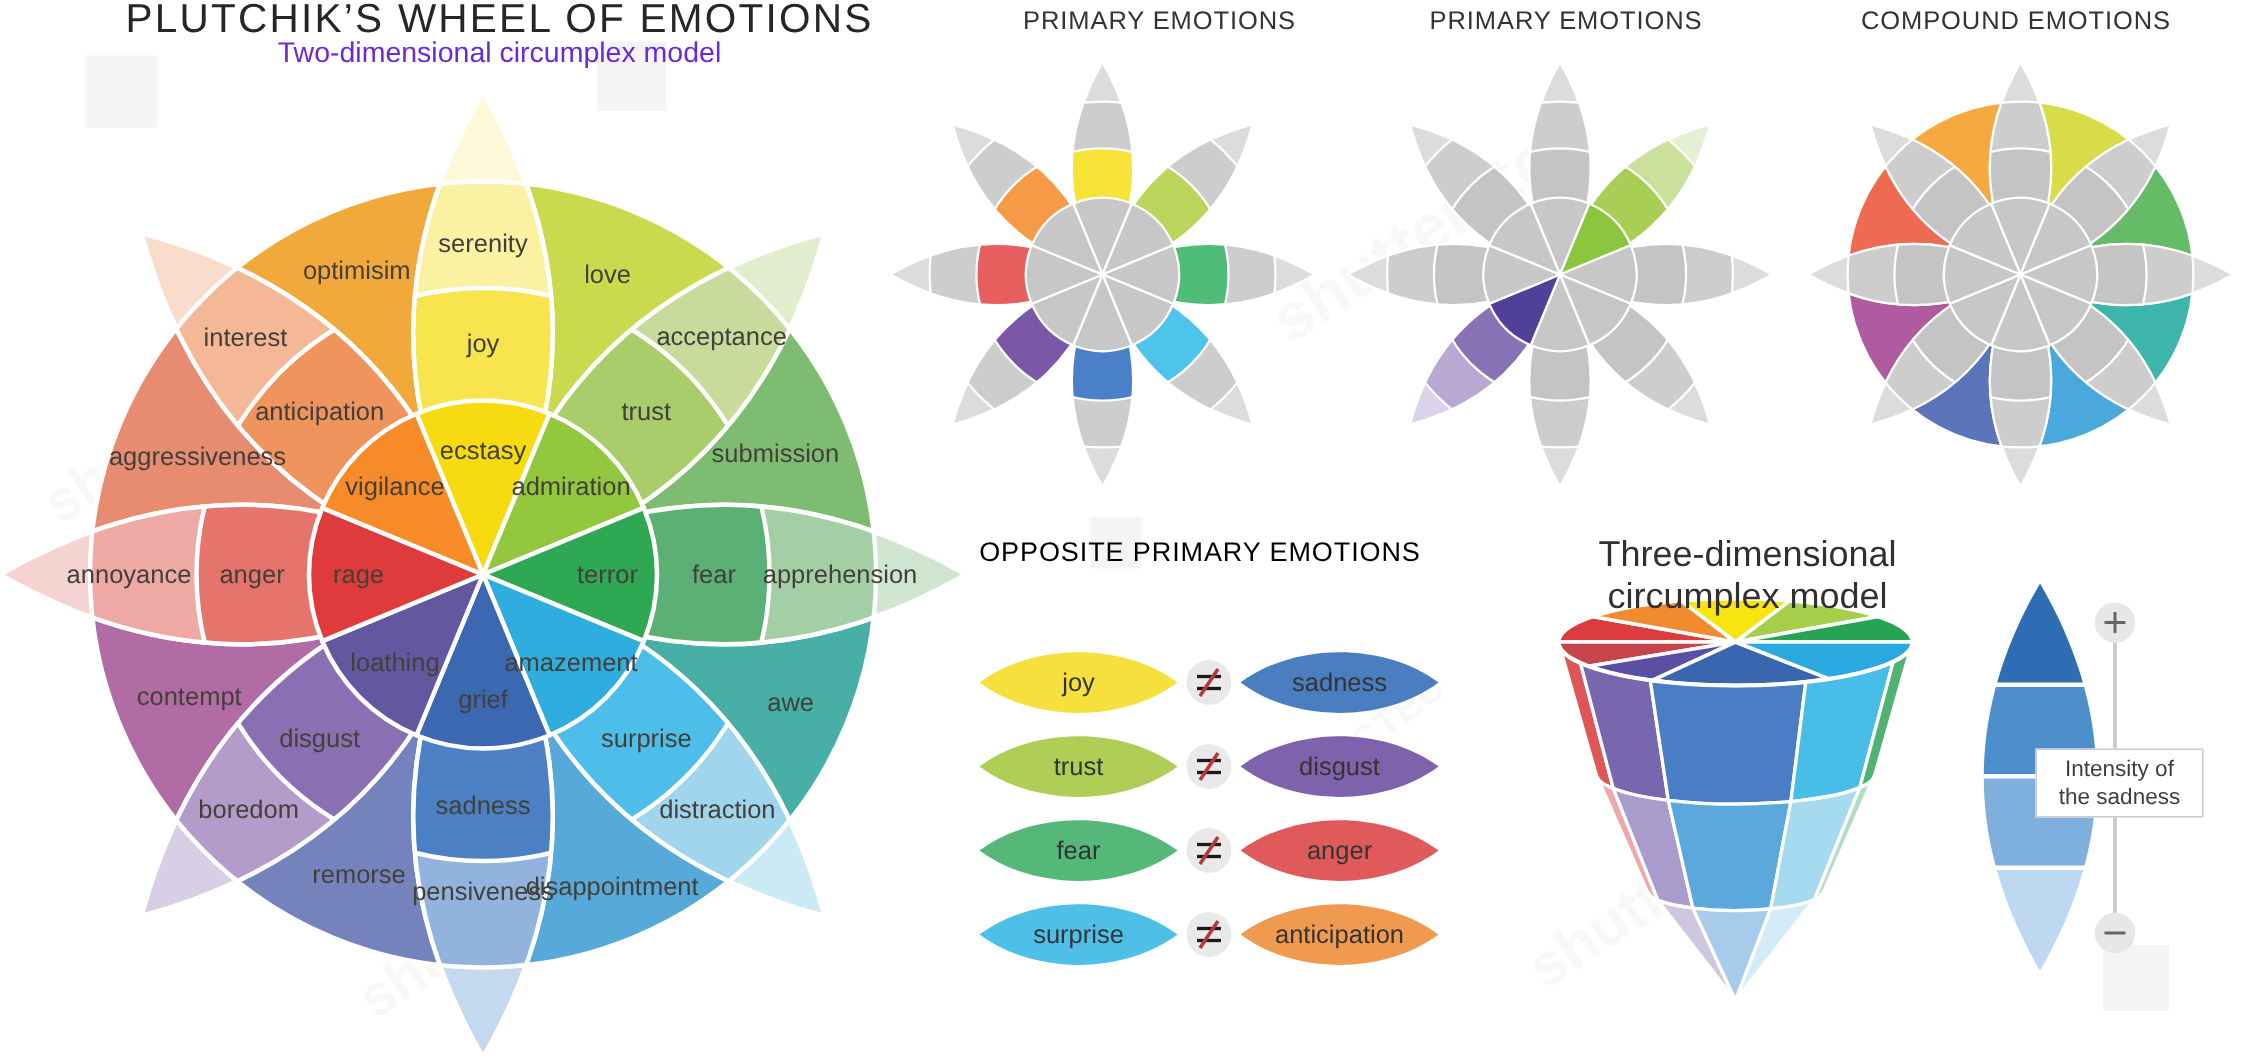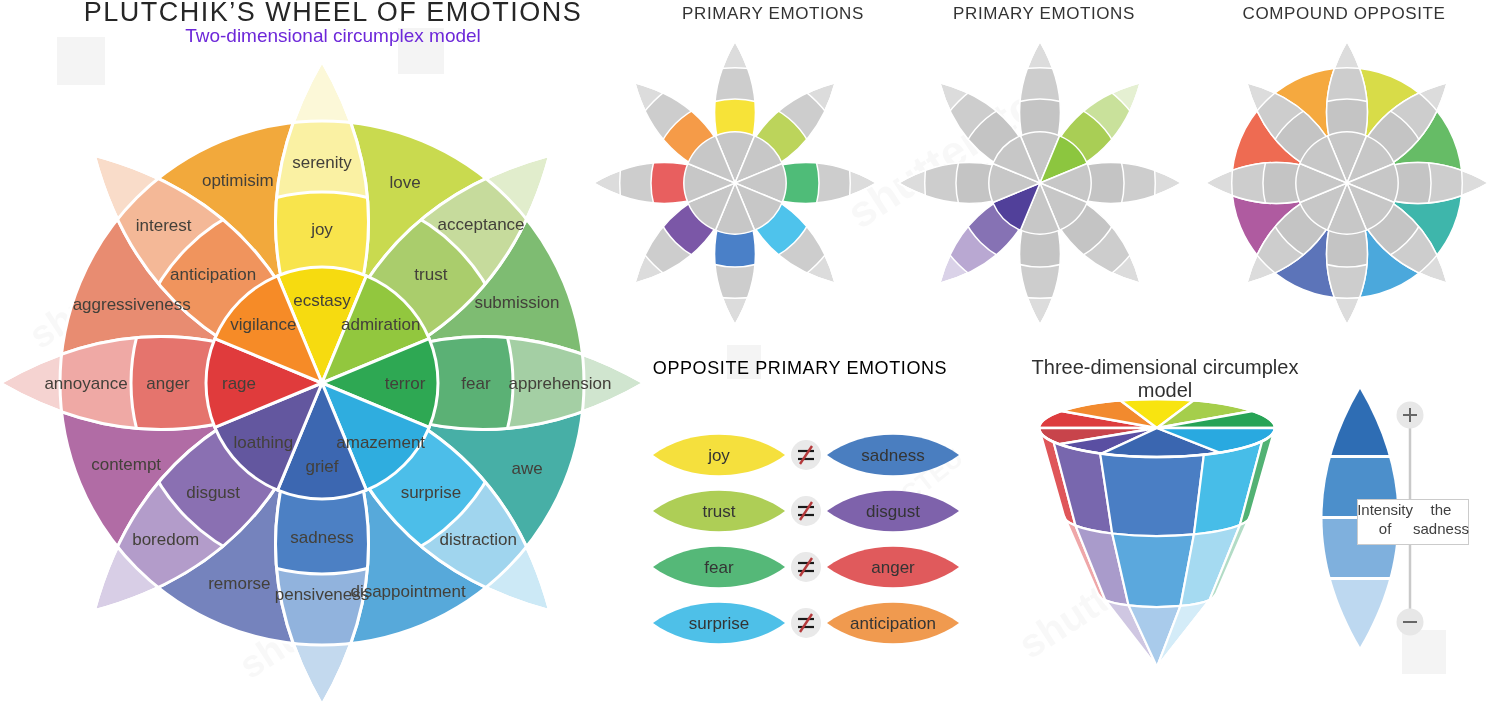--- a/index.html
+++ b/index.html
@@ -8,23 +8,23 @@
   svg{position:absolute;top:0;left:0;}
   svg text{font-family:"Liberation Sans",sans-serif;}
   .t{position:absolute;text-align:center;color:#2e2e2e;}
   .main-title{left:33px;top:-3px;width:600px;font-size:27px;letter-spacing:1.5px;color:#262626;}
   .main-subtitle{left:33px;top:25px;width:600px;font-size:19px;color:#6d28d9;}
   .sec-title{font-size:17px;letter-spacing:.6px;color:#333;}
   .primary-title{left:623px;top:4px;width:300px;}
   .opposite-title{left:894px;top:4px;width:300px;}
   .compound-title{left:1194px;top:4px;width:300px;}
   .pairs-title{left:650px;top:358px;width:300px;font-size:18px;letter-spacing:.6px;color:#000000;}
-  .threed-title{left:1015px;top:356px;width:300px;font-size:20px;color:#303030;}
+  .threed-title{left:1015px;top:356px;width:300px;font-size:24px;color:#303030;}
   .intensity-box{position:absolute;left:1357px;top:499px;width:110px;height:44px;background:#fff;
-      border:1px solid #cbcbcb;display:flex;flex-direction:row;justify-content:center;
+      border:1px solid #cbcbcb;display:flex;flex-direction:column;justify-content:center;
       font-size:15px;line-height:19px;color:#3f3f3f;text-align:center;z-index:5;}
 </style>
 </head>
 <body>
 
 <div class="stage">
   <svg id="cv" width="1500" height="705" viewBox="0 0 1500 705">
       <g>
         <rect x="57" y="37" width="48" height="48" fill="#F4F4F4"></rect>
         <rect x="398" y="28" width="46" height="46" fill="#F4F4F4"></rect>
@@ -535,21 +535,21 @@
         <clipPath id="ilens">
           <path d="M 0 -129 C 50 -43 50 43 0 129 C -50 43 -50 -43 0 -129 Z" transform="translate(1360 518)"></path>
         </clipPath>
       </defs>
     </svg>
 
   <div class="t main-title">PLUTCHIK’S WHEEL OF EMOTIONS</div>
   <div class="t main-subtitle">Two-dimensional circumplex model</div>
   <div class="t sec-title primary-title">PRIMARY EMOTIONS</div>
   <div class="t sec-title opposite-title">PRIMARY EMOTIONS</div>
-  <div class="t sec-title compound-title">COMPOUND OPPOSITE</div>
+  <div class="t sec-title compound-title">COMPOUND EMOTIONS</div>
   <div class="t pairs-title">OPPOSITE PRIMARY EMOTIONS</div>
   <div class="t threed-title">Three-dimensional circumplex model</div>
 
   <div class="intensity-box">
     <div>Intensity of</div>
     <div>the sadness</div>
   </div>
 </div>
 
 </body></html>

